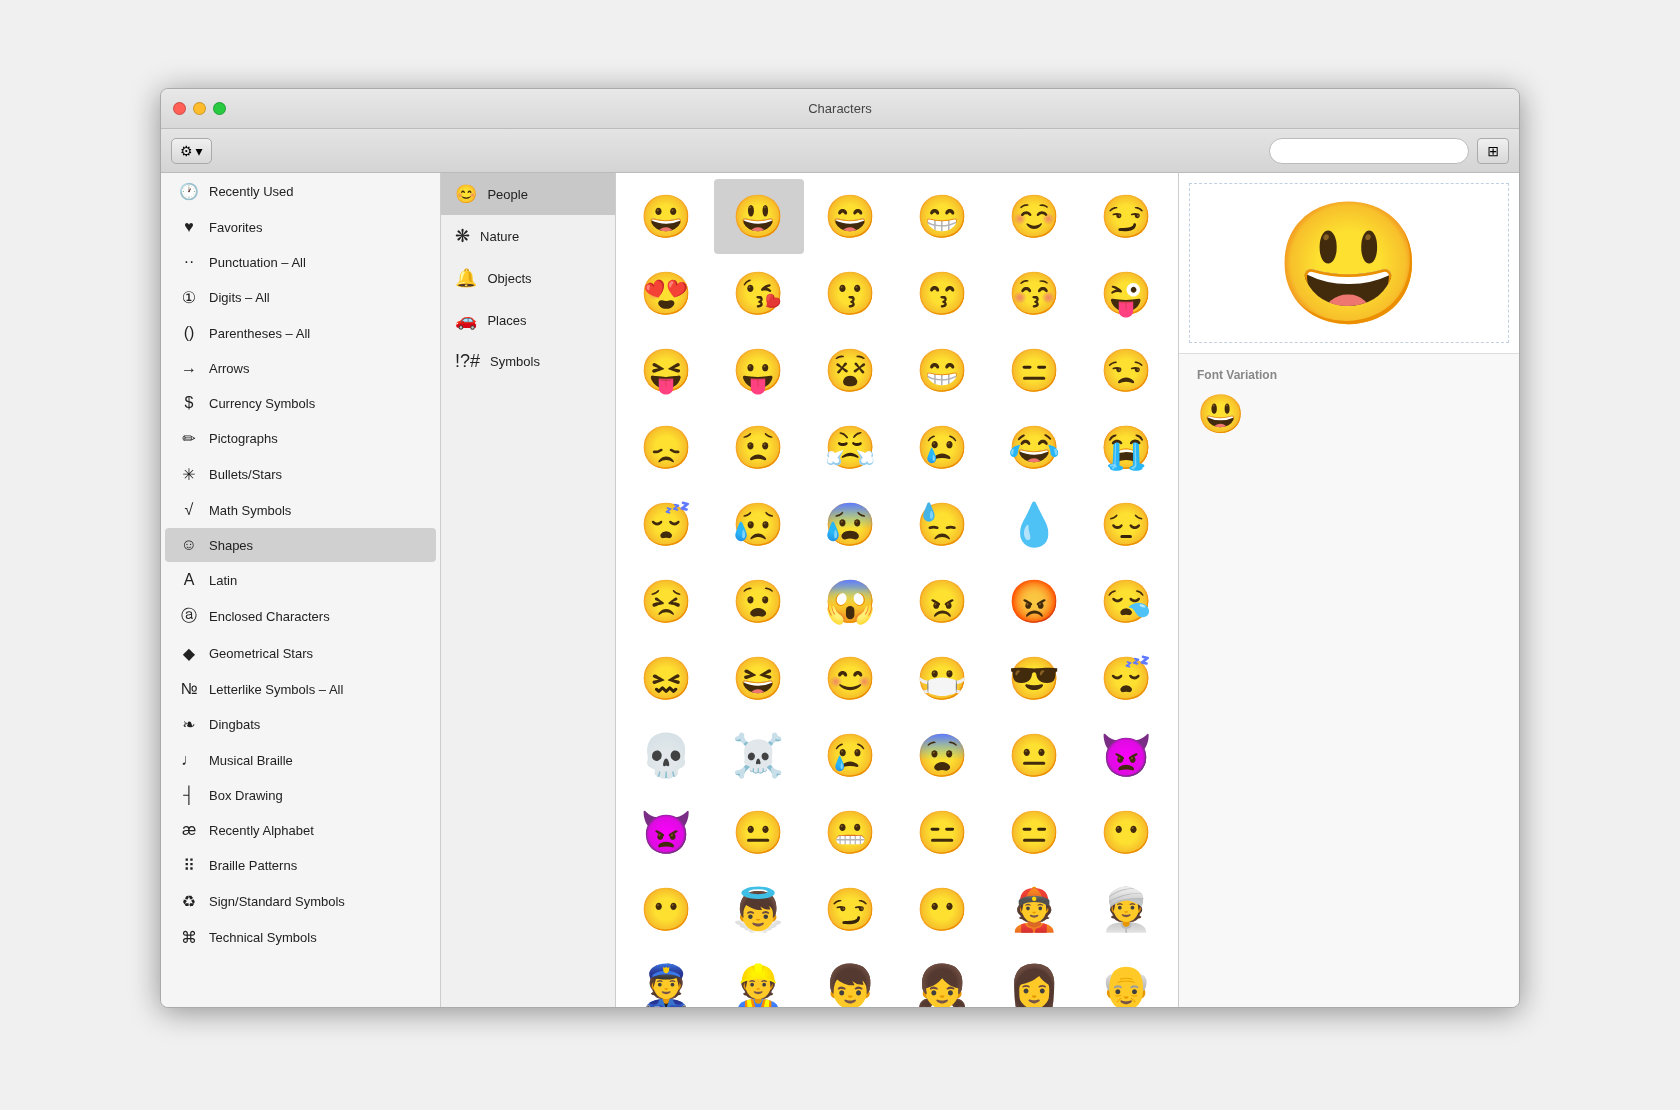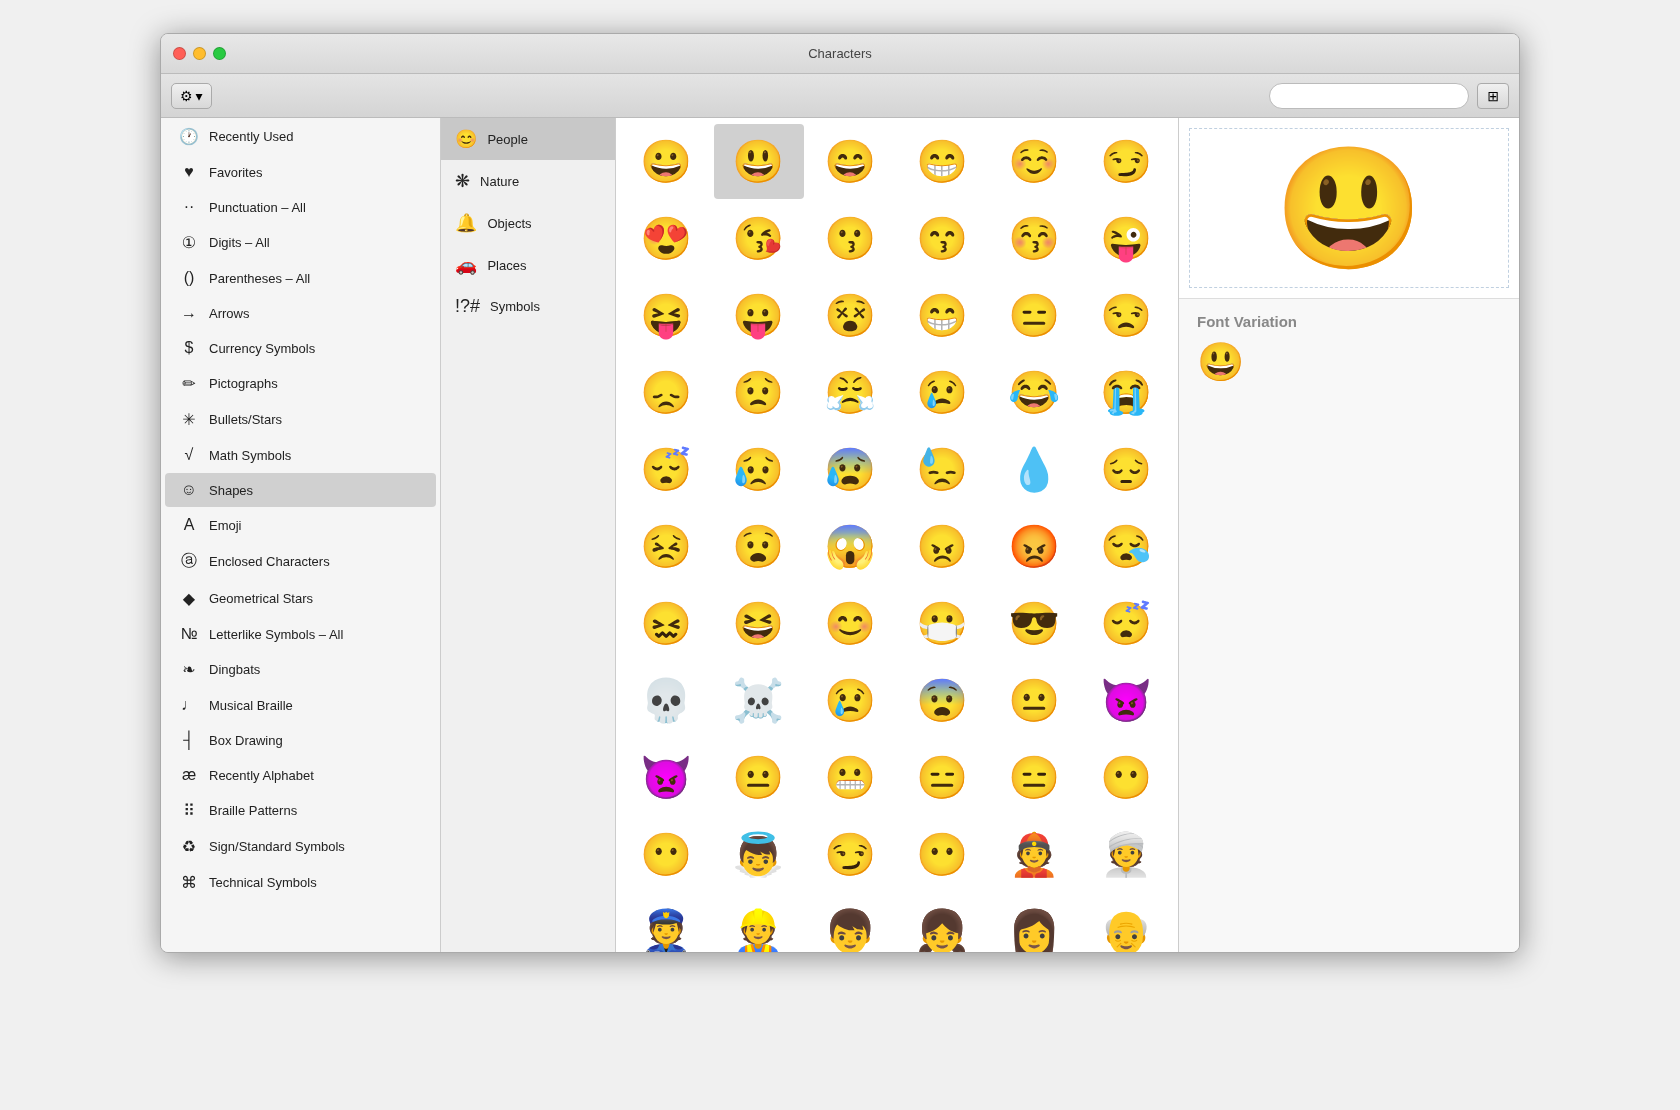--- a/index.html
+++ b/index.html
@@ -9,21 +9,21 @@
       width: 1680px;
       height: 1110px;
       overflow: hidden;
     }
     .window {
       width: 1360px;
       height: 920px;
       background: #ececec;
       border-radius: 8px;
       box-shadow: 0 4px 30px rgba(0,0,0,0.4);
-      margin: 33px auto;
+      margin: 88px auto;
       display: flex;
       flex-direction: column;
       overflow: hidden;
       border: 1px solid #aaa;
     }
     .titlebar {
       height: 40px;
       background: linear-gradient(180deg, #e8e8e8 0%, #d8d8d8 100%);
       border-bottom: 1px solid #bbb;
       display: flex;
@@ -254,21 +254,21 @@
       border-radius: 13px;
       background: linear-gradient(180deg, #f5f5f5, #e5e5e5);
       font-size: 12px;
       cursor: pointer;
       color: #333;
     }
     .font-variation-section {
       padding: 14px 18px;
     }
     .font-variation-title {
-      font-size: 15px;
+      font-size: 12px;
       color: #888;
       font-weight: 600;
       margin-bottom: 10px;
     }
     .font-variation-emoji {
       font-size: 38px;
     }
   </style>
 </head>
 <body>
@@ -342,21 +342,21 @@
         <div class="sidebar-item">
       <span class="sidebar-item-icon">√</span>
       <span>Math Symbols</span>
     </div>
         <div class="sidebar-item selected">
       <span class="sidebar-item-icon">☺</span>
       <span>Shapes</span>
     </div>
         <div class="sidebar-item">
       <span class="sidebar-item-icon">A</span>
-      <span>Emoji</span>
+      <span>Latin</span>
     </div>
         <div class="sidebar-item">
       <span class="sidebar-item-icon">ⓐ</span>
       <span>Enclosed Characters</span>
     </div>
         <div class="sidebar-item">
       <span class="sidebar-item-icon">◆</span>
       <span>Geometrical Stars</span>
     </div>
         <div class="sidebar-item">

